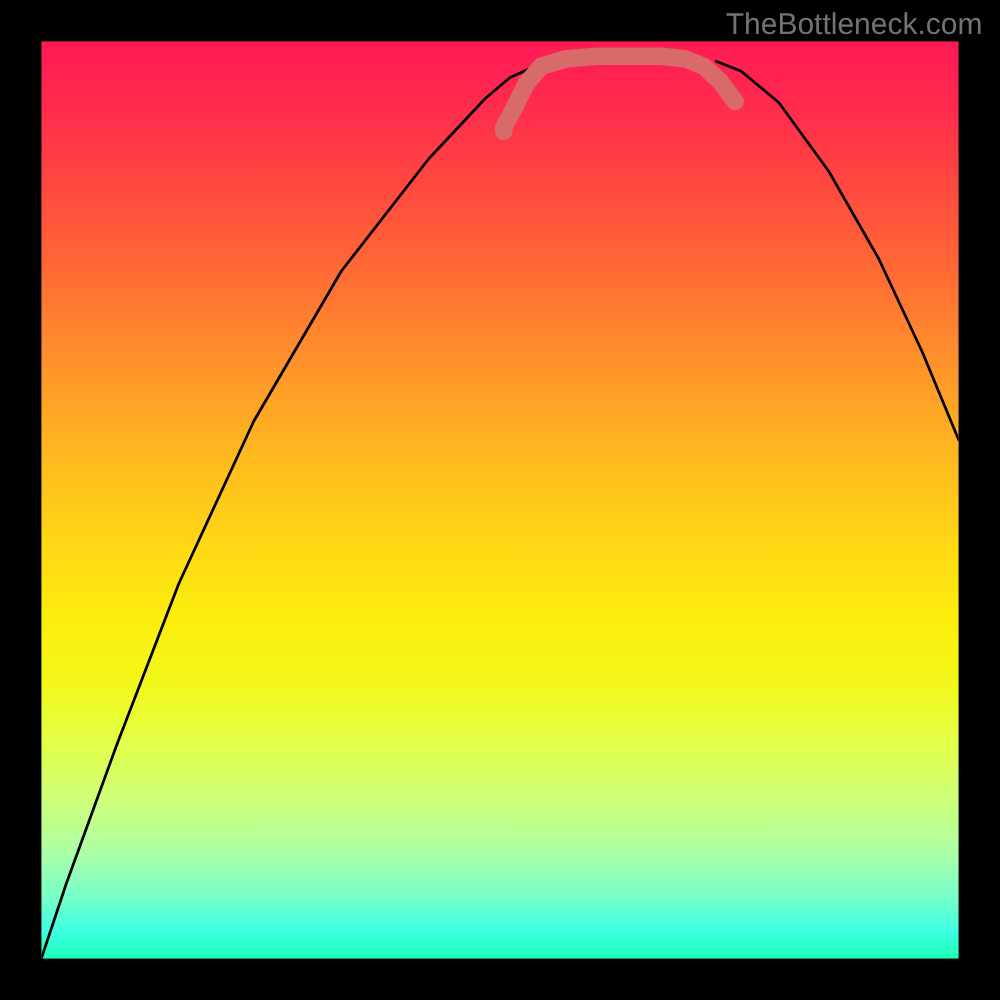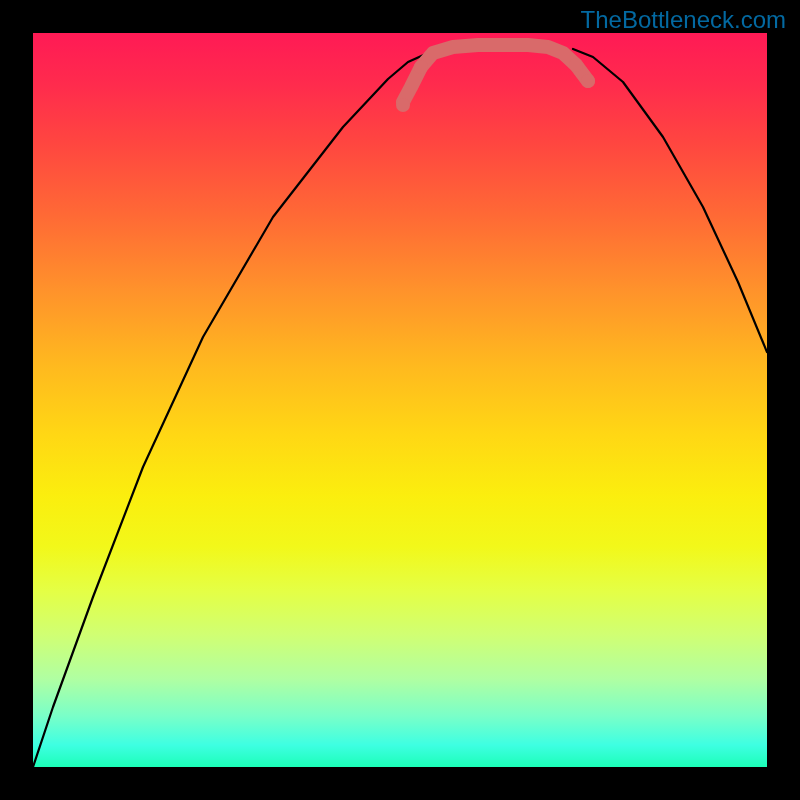--- a/index.html
+++ b/index.html
@@ -8,21 +8,21 @@
     height: 800px;
     background: #000;
     position: relative;
     overflow: hidden;
     font-family: Arial, sans-serif;
   }
   .watermark {
     position: absolute;
     top: 6px;
     right: 14px;
-    color: #0369a1;
+    color: #737373;
     font-size: 24px;
     font-weight: 500;
     z-index: 10;
   }
   .plot-area {
     position: absolute;
     left: 33px;
     top: 33px;
     width: 734px;
     height: 734px;

